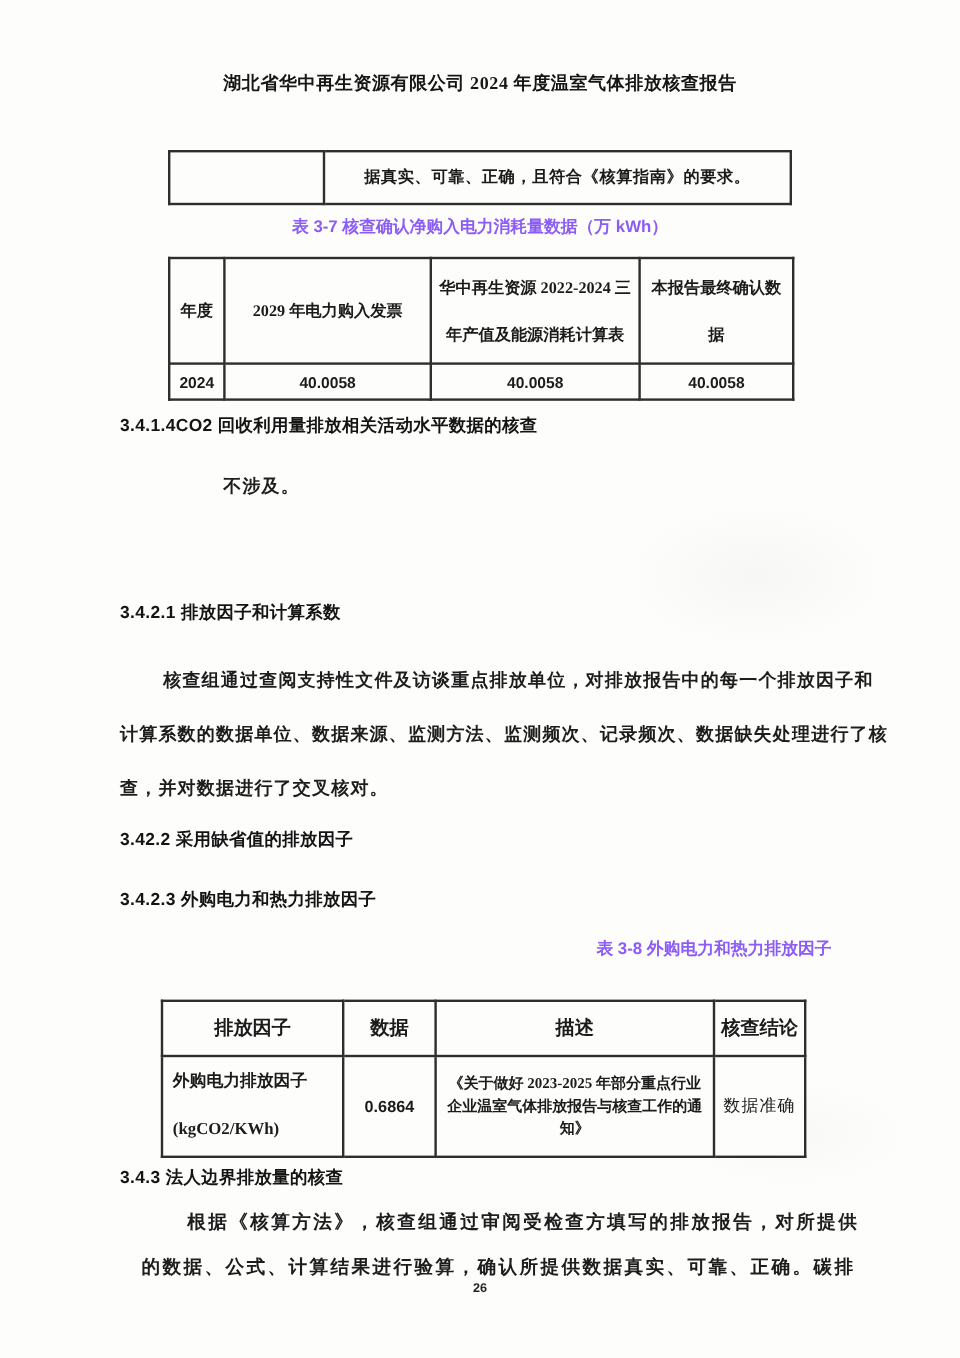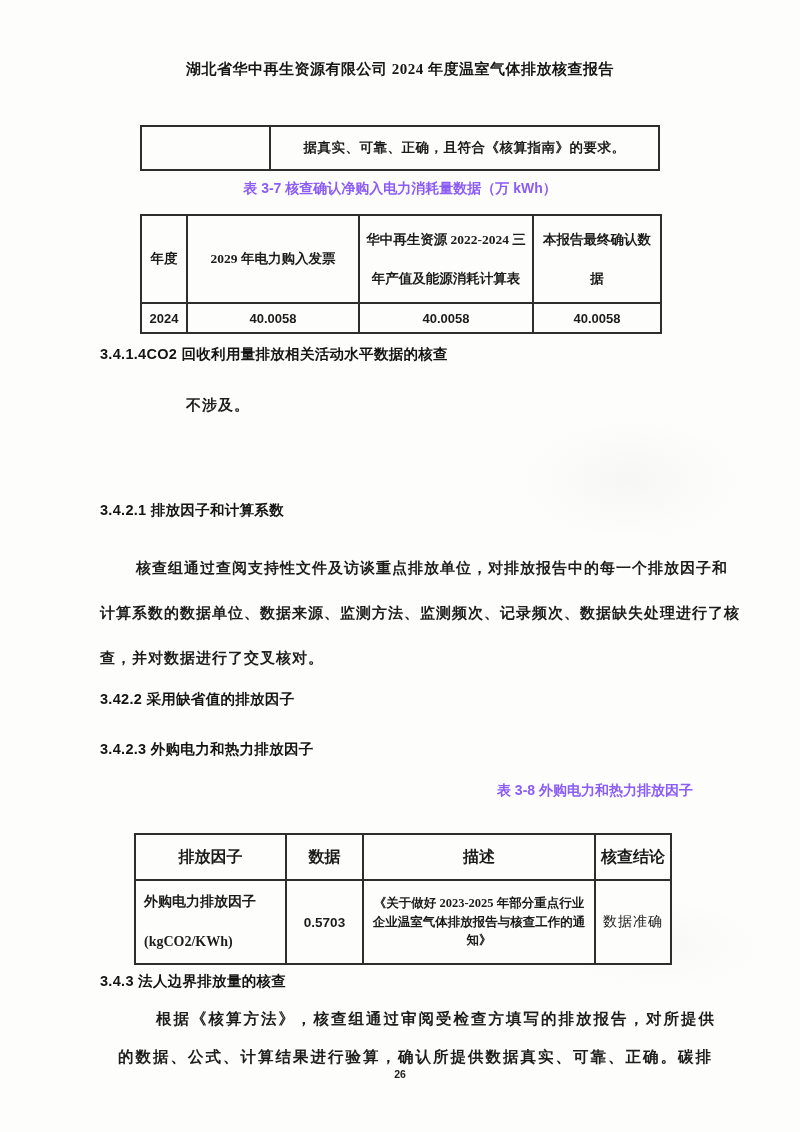--- a/index.html
+++ b/index.html
@@ -188,21 +188,21 @@
         <th class="c1">排放因子</th>
         <th class="c2">数据</th>
         <th class="c3">描述</th>
         <th class="c4">核查结论</th>
       </tr>
       <tr>
         <td class="c1 factor-cell">
           <div class="fl">外购电力排放因子</div>
           <div class="fl">(kgCO2/KWh)</div>
         </td>
-        <td class="c2 value-cell">0.5703</td>
+        <td class="c2 value-cell">0.6864</td>
         <td class="c3 desc-cell">《关于做好 2023-2025 年部分重点行业企业温室气体排放报告与核查工作的通知》</td>
         <td class="c4 concl-cell">数据准确</td>
       </tr>
     </tbody>
   </table>
 
   <div class="heading h-343">3.4.3 法人边界排放量的核查</div>
 
   <div class="body-text para-boundary">
     <div class="line indent">根据《核算方法》，核查组通过审阅受检查方填写的排放报告，对所提供</div>

